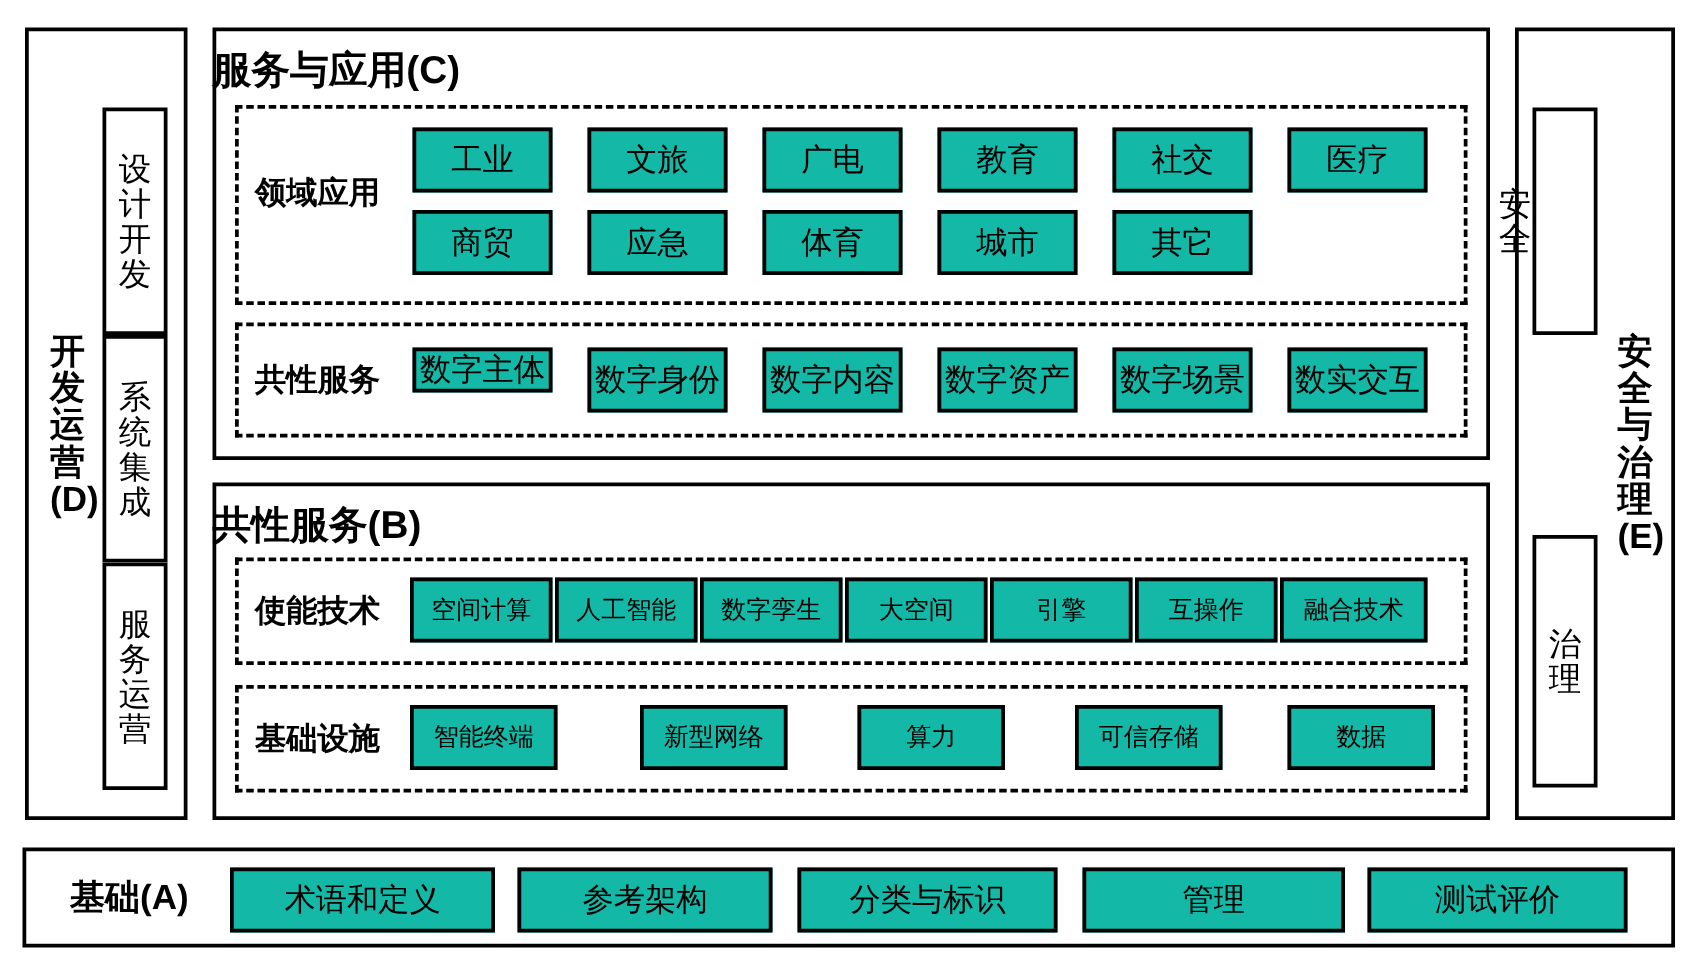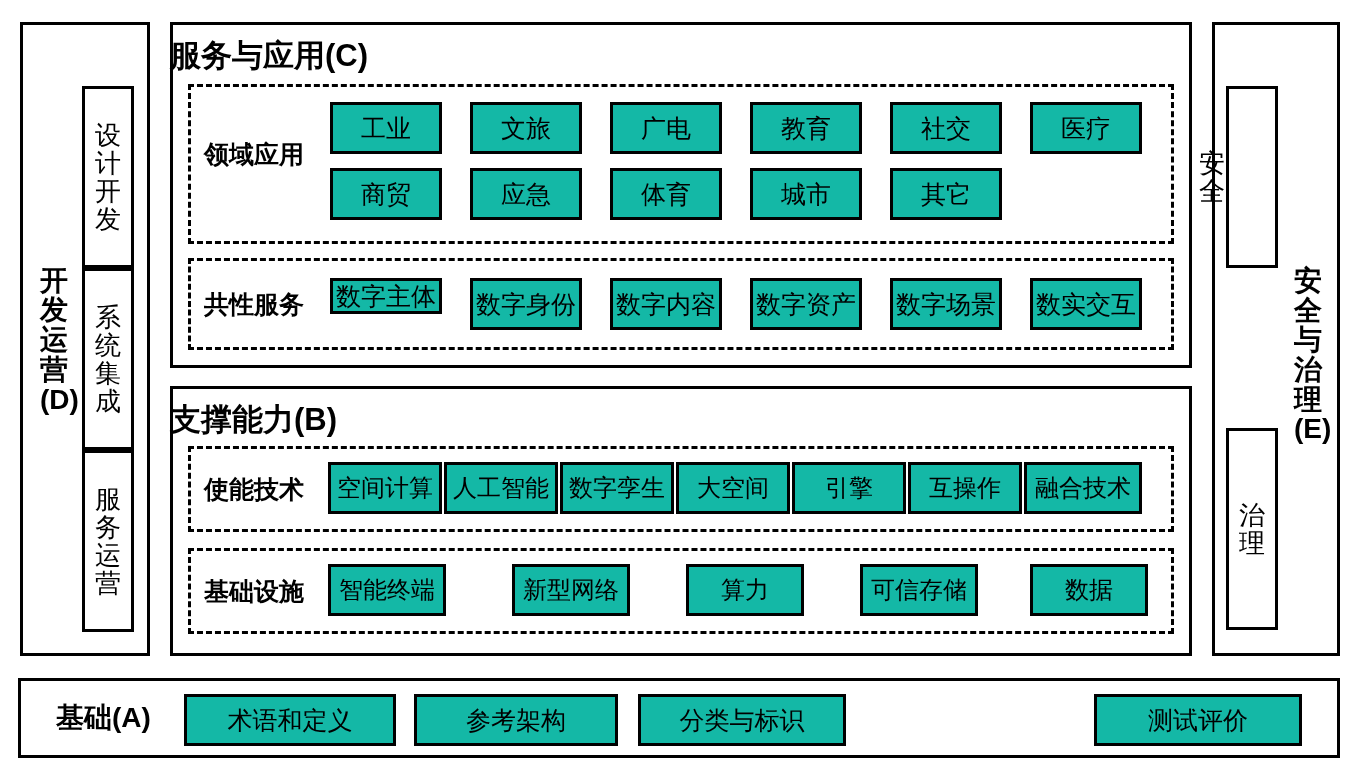--- a/index.html
+++ b/index.html
@@ -40,21 +40,21 @@
     background: #14b8a6;
     display: flex;
     align-items: center;
     justify-content: center;
     font-size: 25px;
     line-height: 1;
     letter-spacing: 0px;
     white-space: nowrap;
   }
   .item-box.tight {
-    font-size: 24px;
+    font-size: 20px;
   }
   
   .section-title {
     position: absolute;
     font-weight: bold;
     font-size: 31px;
     line-height: 1;
     text-align: left;
     white-space: nowrap;
   }
@@ -150,21 +150,21 @@
 
   <div class="item-box" style="left:330px; top:278px; width:112px; height:36px;">数字主体</div>
   <div class="item-box" style="left:470px; top:278px; width:112px; height:52px;">数字身份</div>
   <div class="item-box" style="left:610px; top:278px; width:112px; height:52px;">数字内容</div>
   <div class="item-box" style="left:750px; top:278px; width:112px; height:52px;">数字资产</div>
   <div class="item-box" style="left:890px; top:278px; width:112px; height:52px;">数字场景</div>
   <div class="item-box" style="left:1030px; top:278px; width:112px; height:52px;">数实交互</div>
 
   <div class="solid-box" style="left:170px; top:386px; width:1022px; height:270px;"></div>
 
-  <div class="section-title" style="left:170px; top:404px; width:1022px;">支撑能力(B)</div>
+  <div class="section-title" style="left:170px; top:404px; width:1022px;">共性服务(B)</div>
 
   <div class="dashed-box" style="left:188px; top:446px; width:986px; height:86px;"></div>
   <div class="row-label" style="left:204px; top:474px; height:30px;">使能技术</div>
 
   <div class="item-box tight" style="left:328px; top:462px; width:114px; height:52px;">空间计算</div>
   <div class="item-box tight" style="left:444px; top:462px; width:114px; height:52px;">人工智能</div>
   <div class="item-box tight" style="left:560px; top:462px; width:114px; height:52px;">数字孪生</div>
   <div class="item-box tight" style="left:676px; top:462px; width:114px; height:52px;">大空间</div>
   <div class="item-box tight" style="left:792px; top:462px; width:114px; height:52px;">引擎</div>
   <div class="item-box tight" style="left:908px; top:462px; width:114px; height:52px;">互操作</div>
@@ -195,15 +195,16 @@
     <span class="vert-inner">治理</span>
   </div>
 
   <div class="solid-box" style="left:18px; top:678px; width:1322px; height:80px;"></div>
 
   <div class="bottom-label" style="left:56px; top:704px;">基础(A)</div>
 
   <div class="item-box" style="left:184px; top:694px; width:212px; height:52px;">术语和定义</div>
   <div class="item-box" style="left:414px; top:694px; width:204px; height:52px;">参考架构</div>
   <div class="item-box" style="left:638px; top:694px; width:208px; height:52px;">分类与标识</div>
+  <div class="item-box" style="left:866px; top:694px; width:210px; height:52px;">管理</div>
   <div class="item-box" style="left:1094px; top:694px; width:208px; height:52px;">测试评价</div>
 
 </div>
 
 </body></html>

